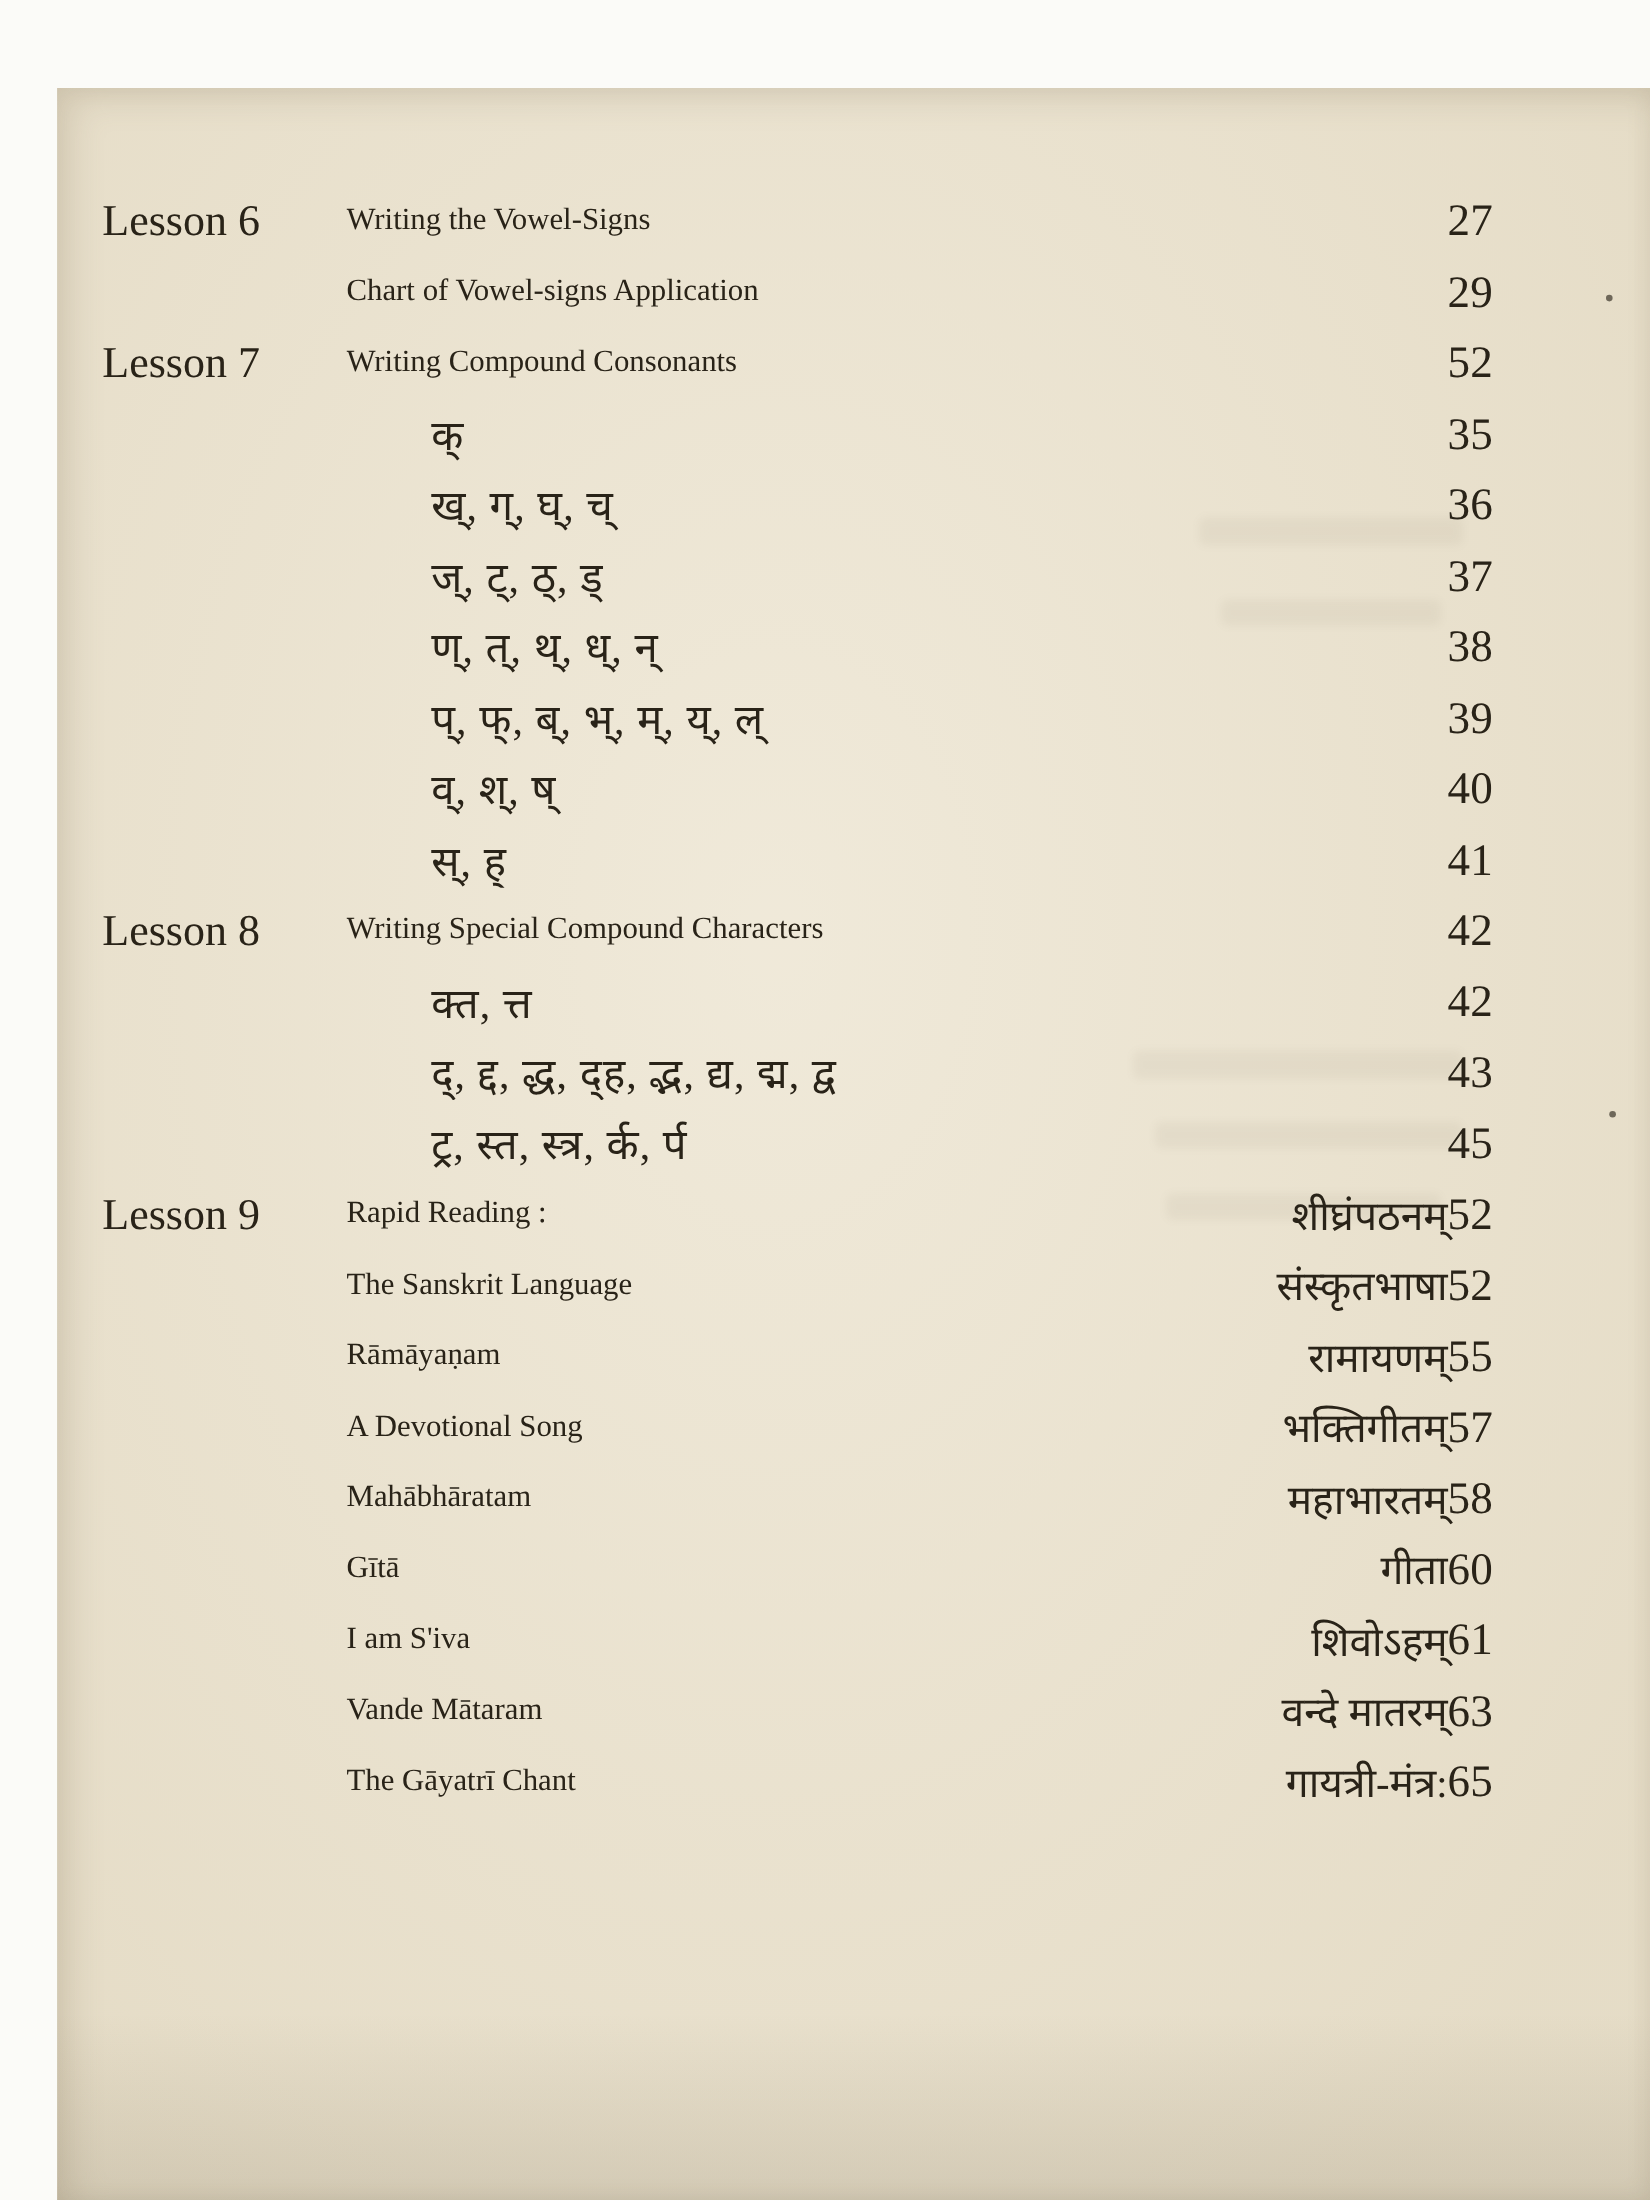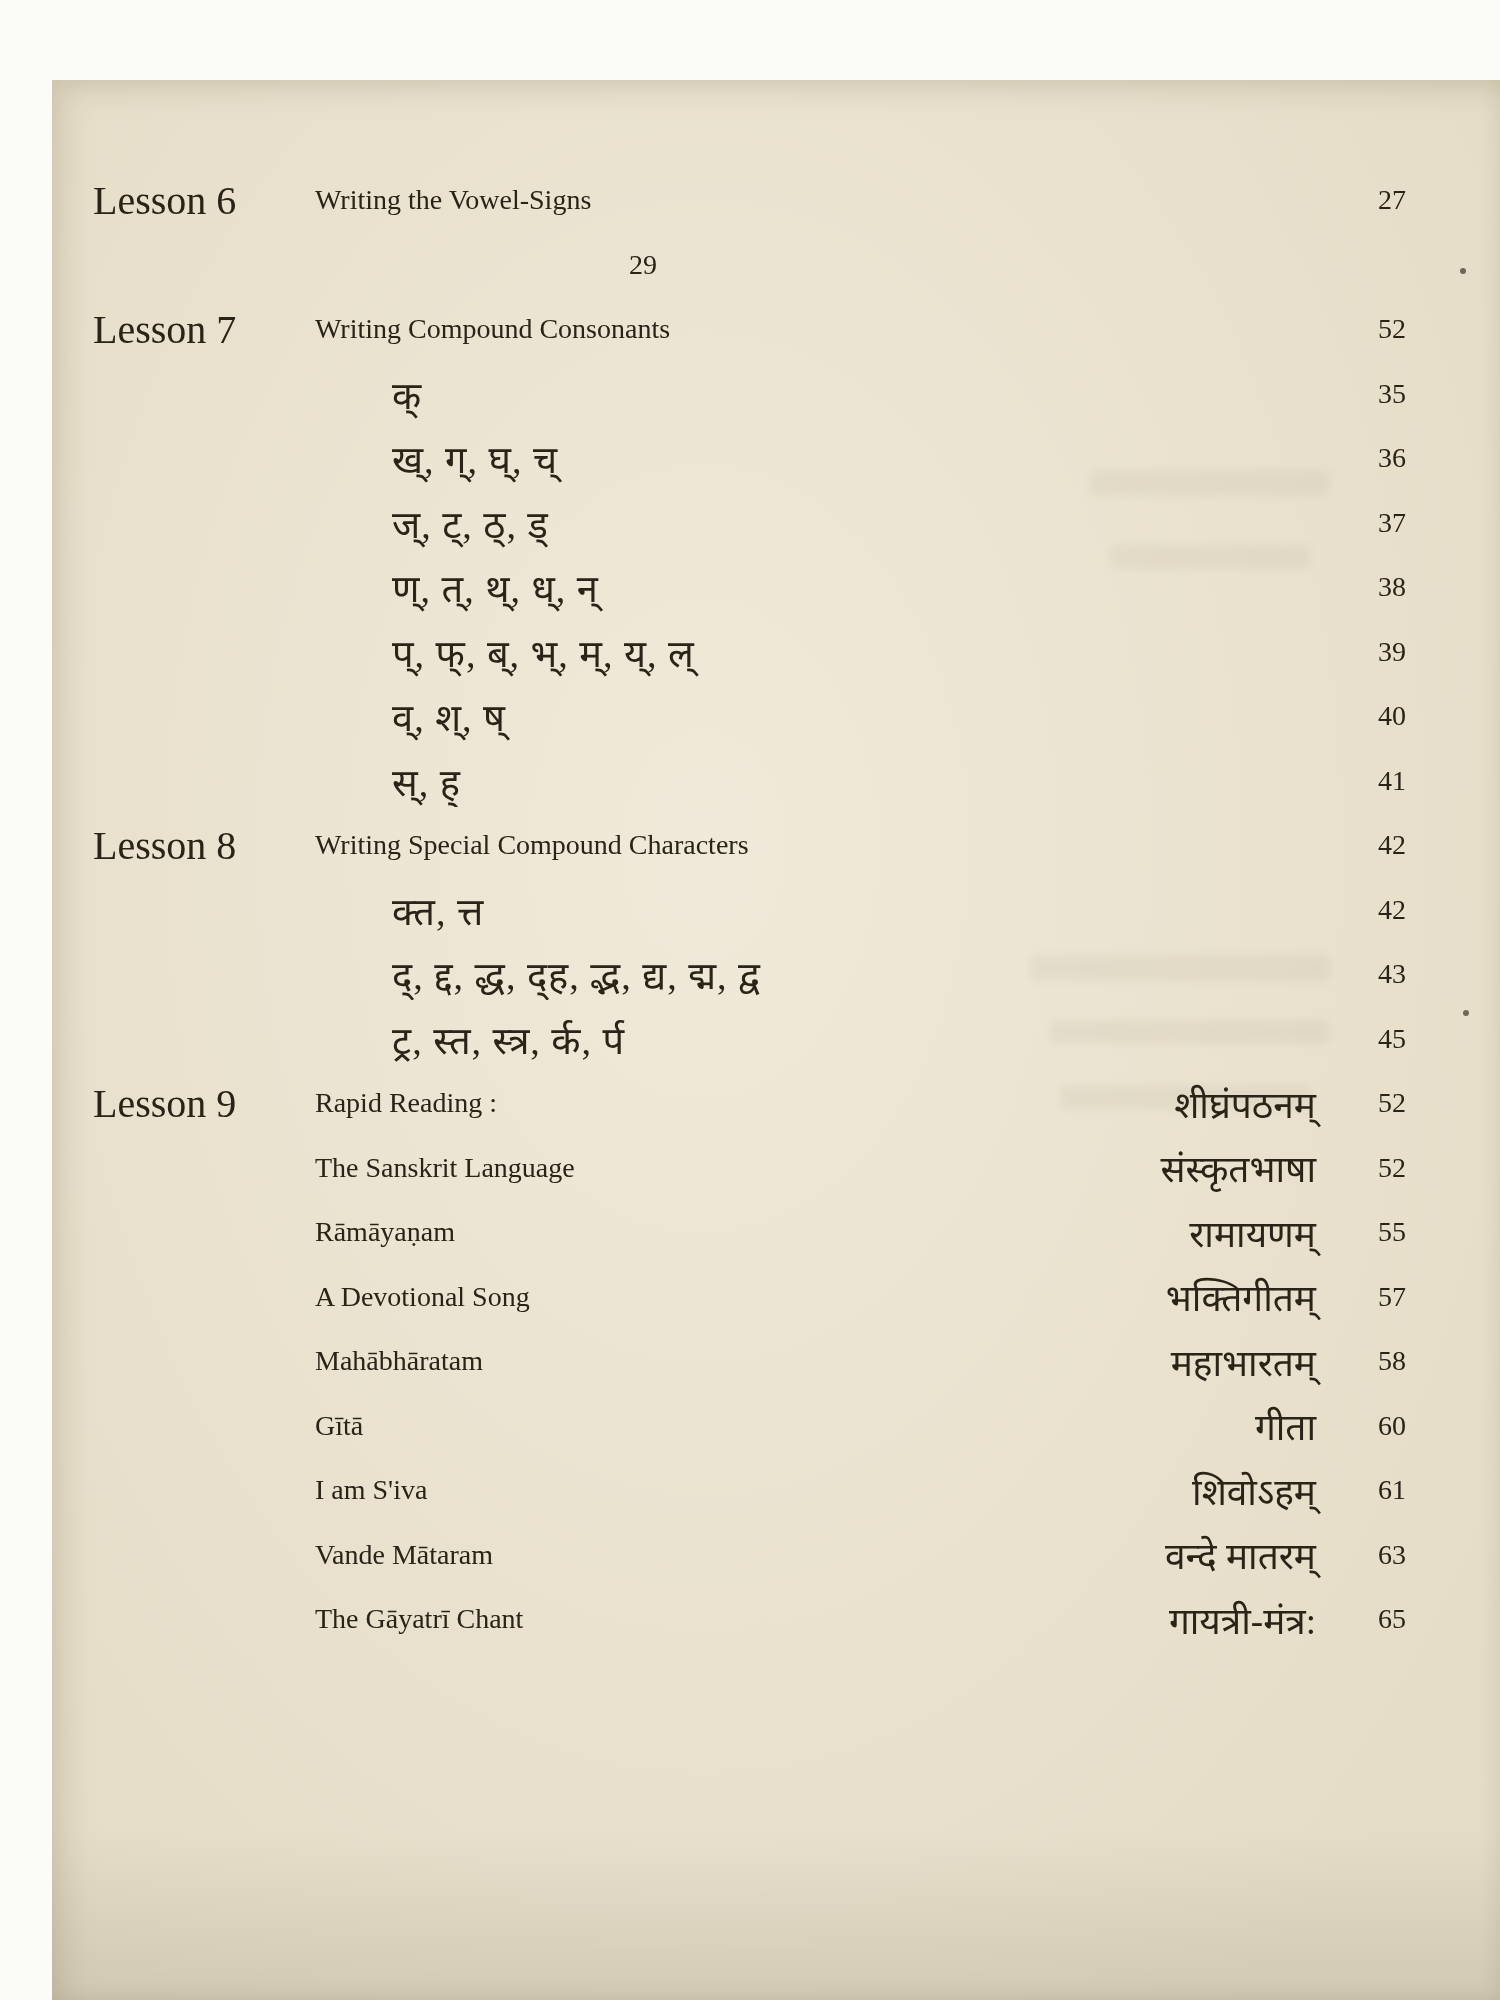--- a/index.html
+++ b/index.html
@@ -83,22 +83,22 @@
   .col-sanskrit {
     width: 252px;
     flex: none;
     font-size: 37px;
     white-space: nowrap;
     text-align: right;
   }
   .col-page {
     width: 90px;
     flex: none;
-    text-align: right;
-    font-size: 28px;
+    text-align: left;
+    font-size: 41px;
   }
   
   .ghost {
     position: absolute;
     background: #6b5f4a;
     opacity: 0.06;
     filter: blur(4px);
     border-radius: 6px;
     pointer-events: none;
   }
@@ -129,20 +129,21 @@
   <div class="toc">
     <div>
         <div class="row">
     <span class="col-lesson">Lesson 6</span>
     <span class="col-title">Writing the Vowel-Signs</span>
     <span class="col-sanskrit"></span>
     <span class="col-page">27</span>
   </div>
         <div class="row">
     <span class="col-lesson"></span>
+    <span class="col-title">Chart of Vowel-signs Application</span>
     <span class="col-sanskrit"></span>
     <span class="col-page">29</span>
   </div>
         <div class="row">
     <span class="col-lesson">Lesson 7</span>
     <span class="col-title">Writing Compound Consonants</span>
     <span class="col-sanskrit"></span>
     <span class="col-page">52</span>
   </div>
         <div class="row">

